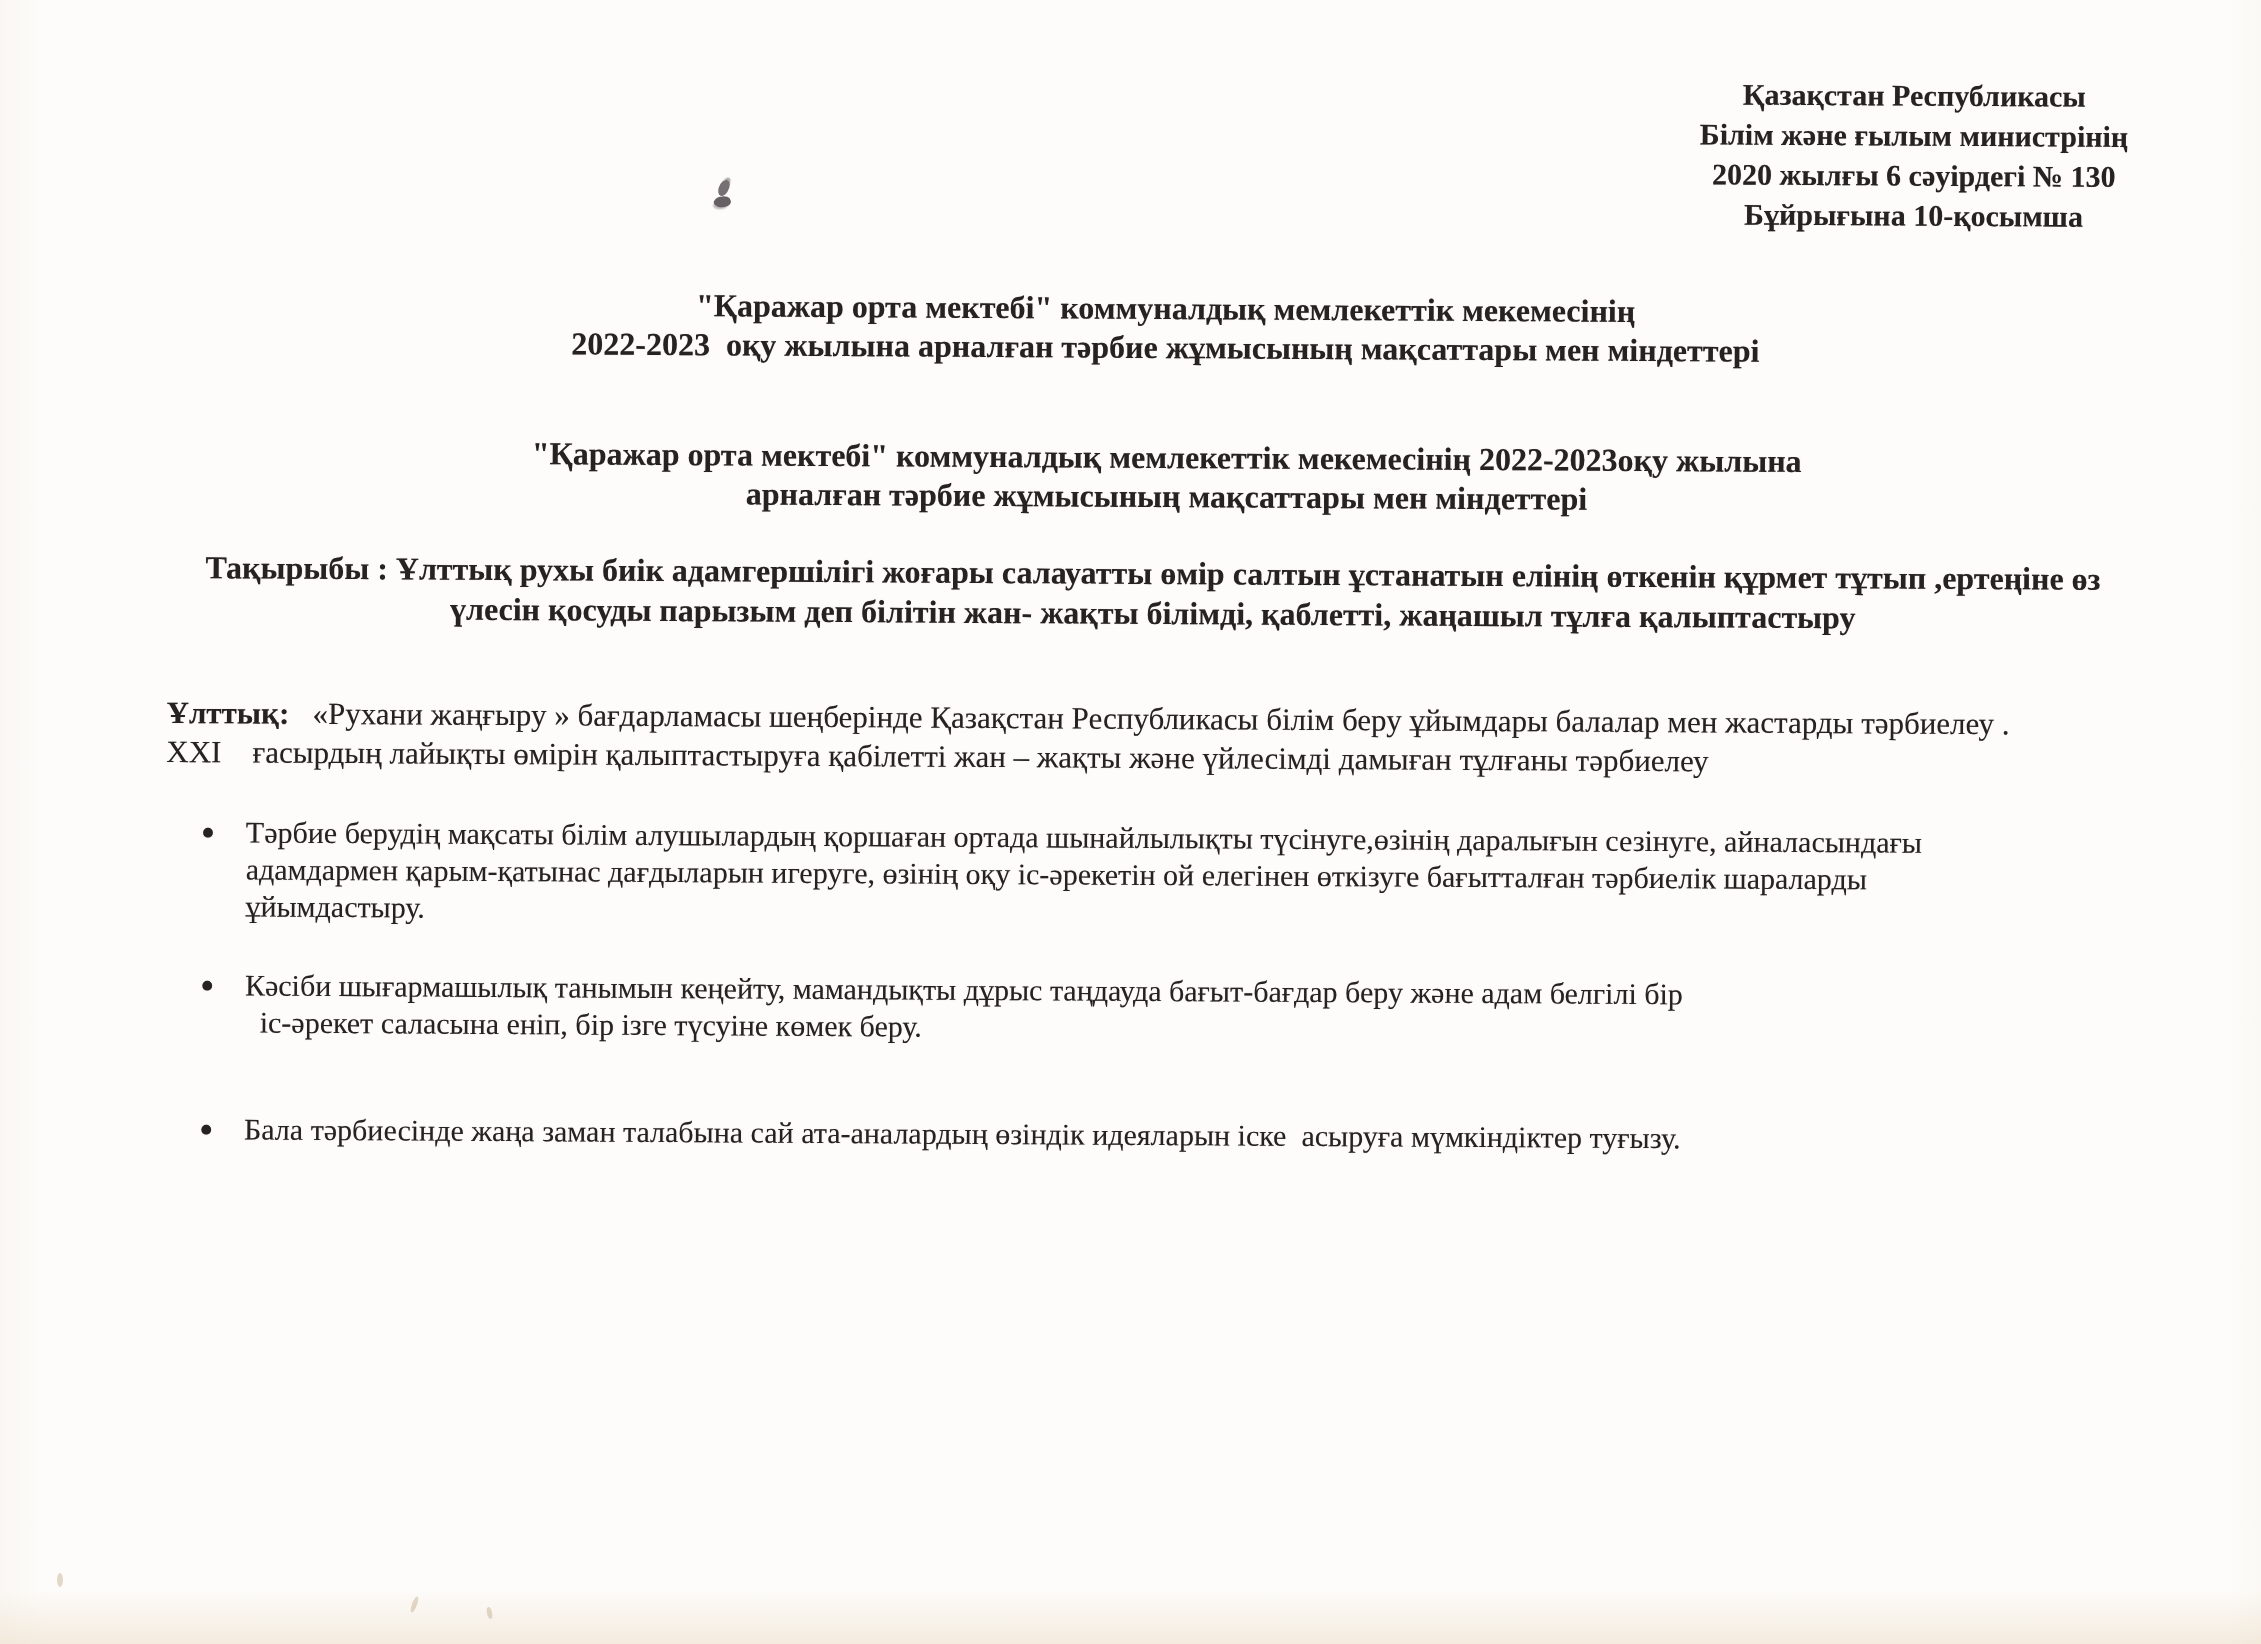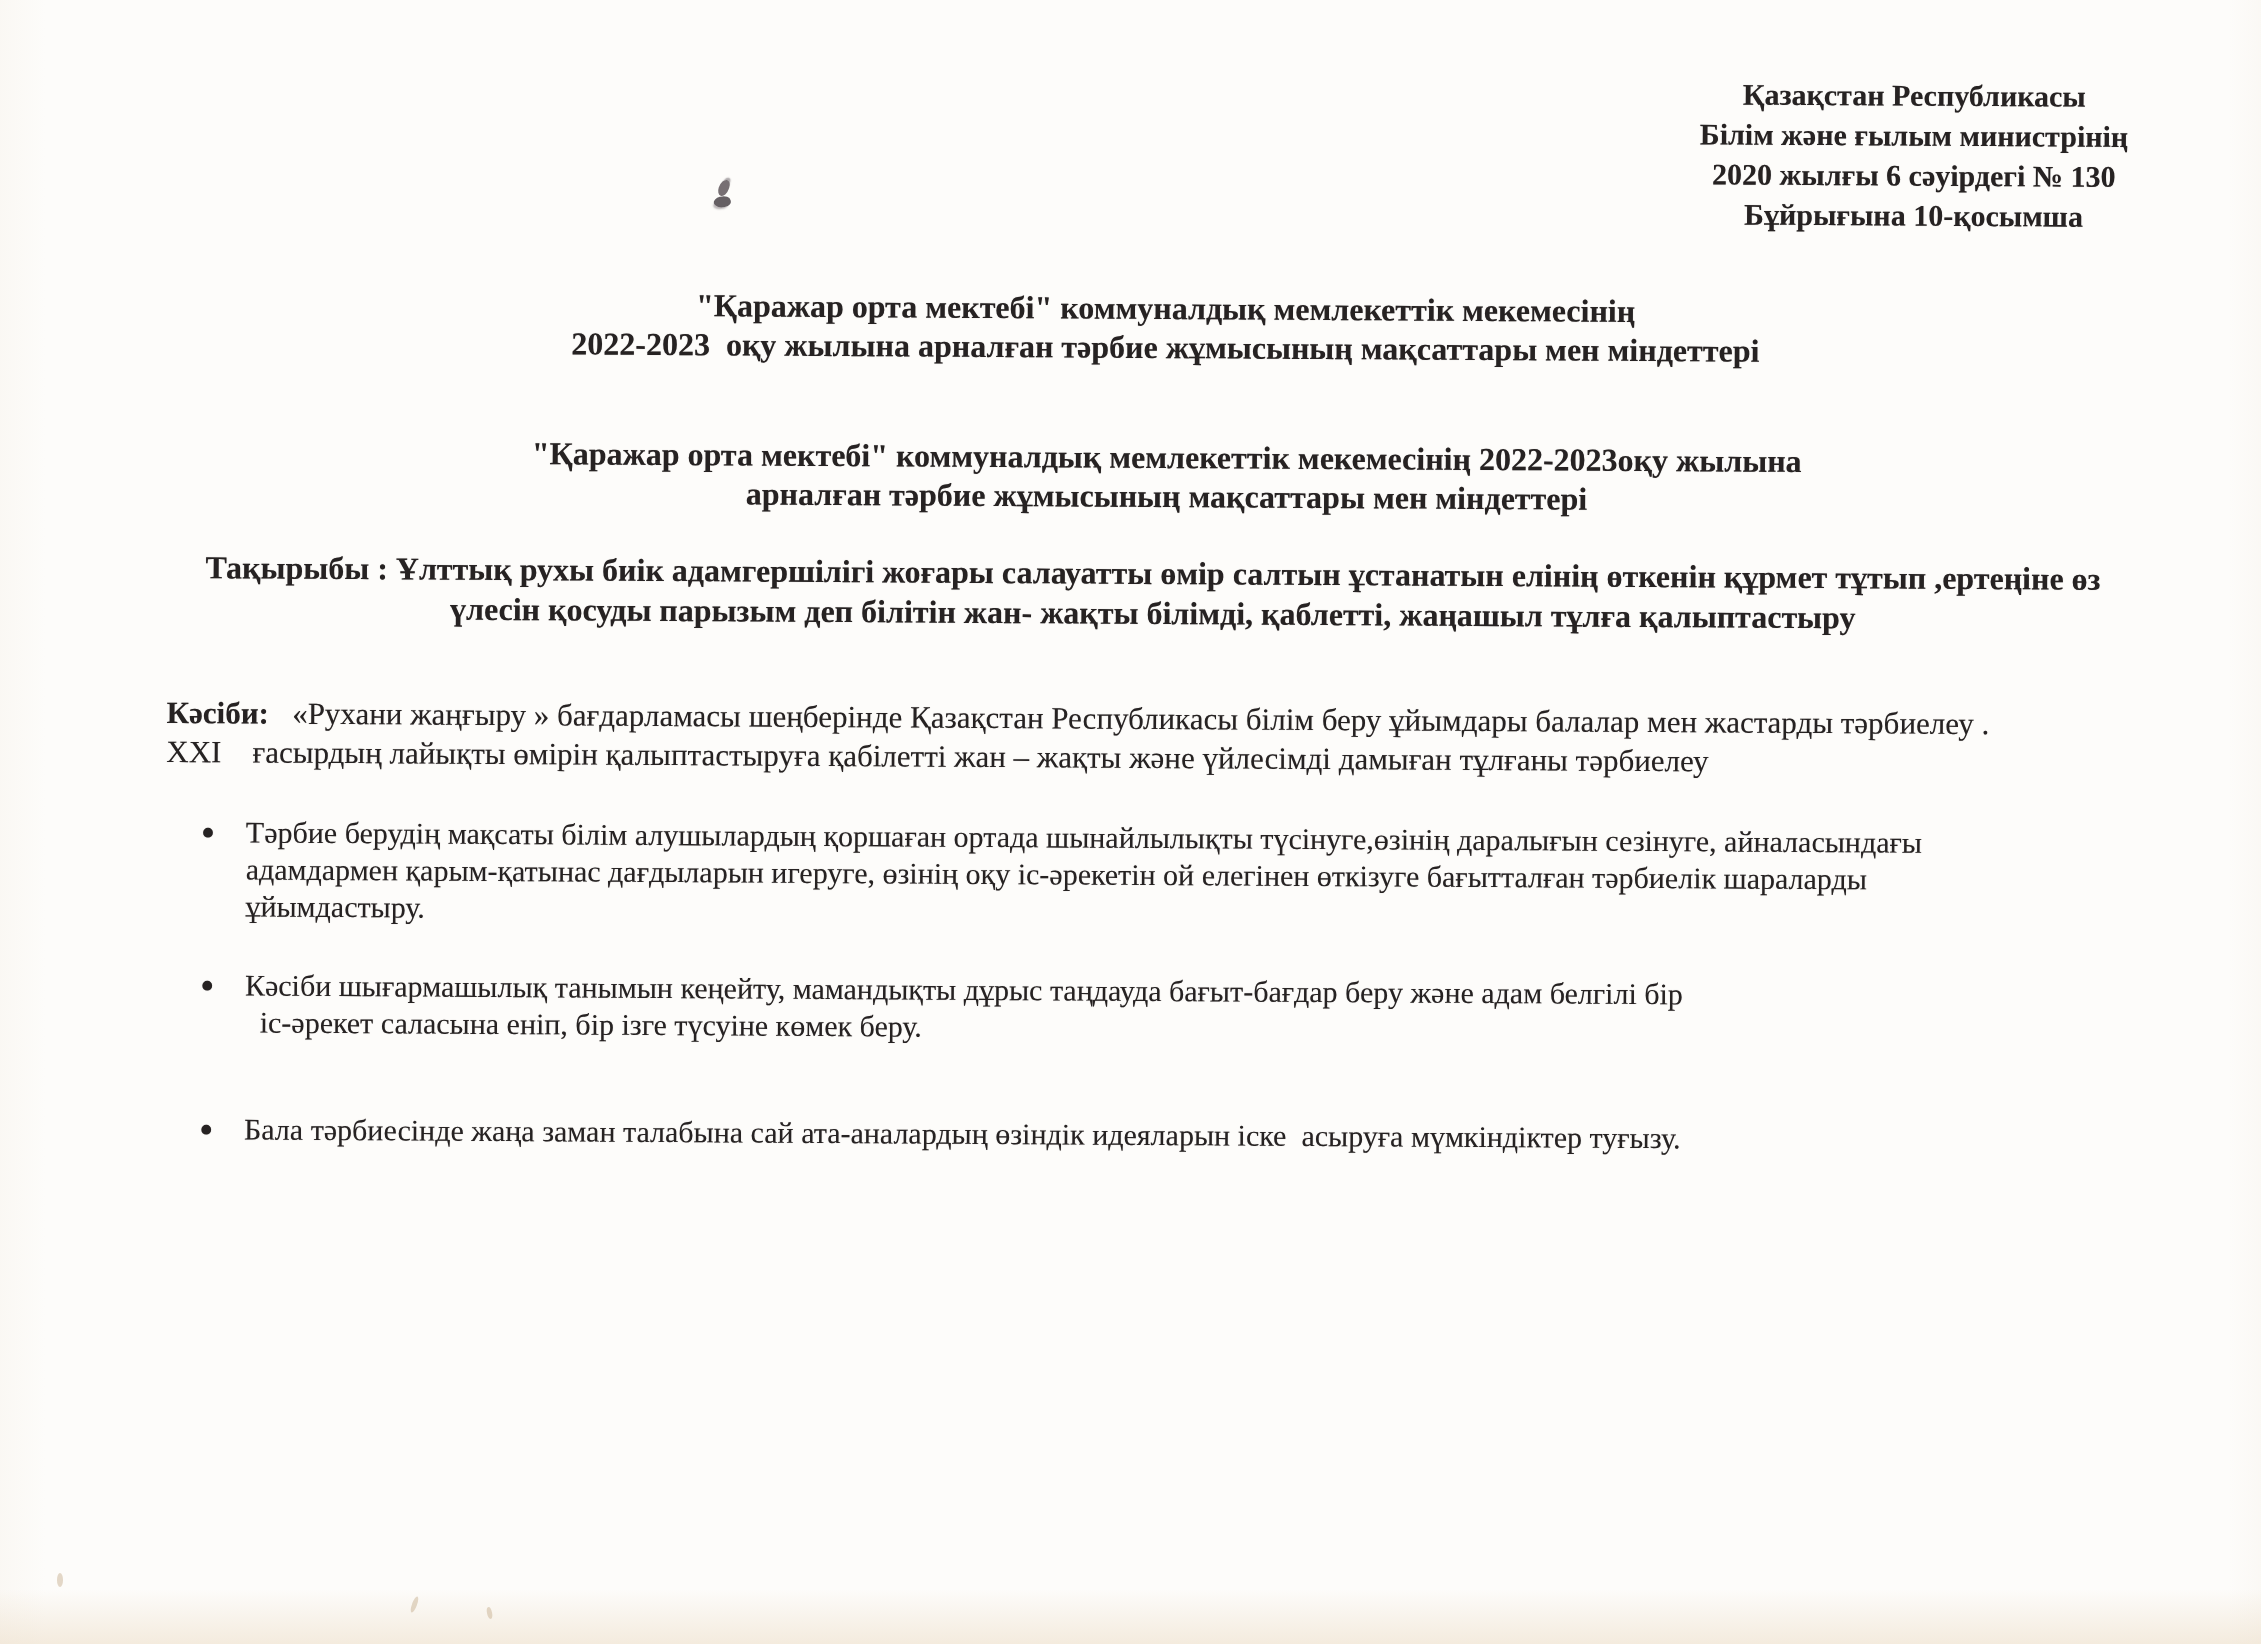--- a/index.html
+++ b/index.html
@@ -145,21 +145,21 @@
 
     <div class="title-1 pre">"Қаражар орта мектебі" коммуналдық мемлекеттік мекемесінің
 2022-2023  оқу жылына арналған тәрбие жұмысының мақсаттары мен міндеттері</div>
 
     <div class="title-2 pre">"Қаражар орта мектебі" коммуналдық мемлекеттік мекемесінің 2022-2023оқу жылына
 арналған тәрбие жұмысының мақсаттары мен міндеттері</div>
 
     <div class="topic pre">Тақырыбы : Ұлттық рухы биік адамгершілігі жоғары салауатты өмір салтын ұстанатын елінің өткенін құрмет тұтып ,ертеңіне өз
 үлесін қосуды парызым деп білітін жан- жақты білімді, қаблетті, жаңашыл тұлға қалыптастыру</div>
 
-    <div class="goal"><span class="label">Кәсіби:</span><span class="pre">   «Рухани жаңғыру » бағдарламасы шеңберінде Қазақстан Республикасы білім беру ұйымдары балалар мен жастарды тәрбиелеу .
+    <div class="goal"><span class="label">Ұлттық:</span><span class="pre">   «Рухани жаңғыру » бағдарламасы шеңберінде Қазақстан Республикасы білім беру ұйымдары балалар мен жастарды тәрбиелеу .
 XXI    ғасырдың лайықты өмірін қалыптастыруға қабілетті жан – жақты және үйлесімді дамыған тұлғаны тәрбиелеу</span></div>
 
     <div class="bullets b1 bullet-item">
       <span class="bullet-marker">•</span>
       <span class="bullet-text pre">Тәрбие берудің мақсаты білім алушылардың қоршаған ортада шынайлылықты түсінуге,өзінің даралығын сезінуге, айналасындағы
 адамдармен қарым-қатынас дағдыларын игеруге, өзінің оқу іс-әрекетін ой елегінен өткізуге бағытталған тәрбиелік шараларды
 ұйымдастыру.</span>
     </div>
 
     <div class="bullets b2 bullet-item">

